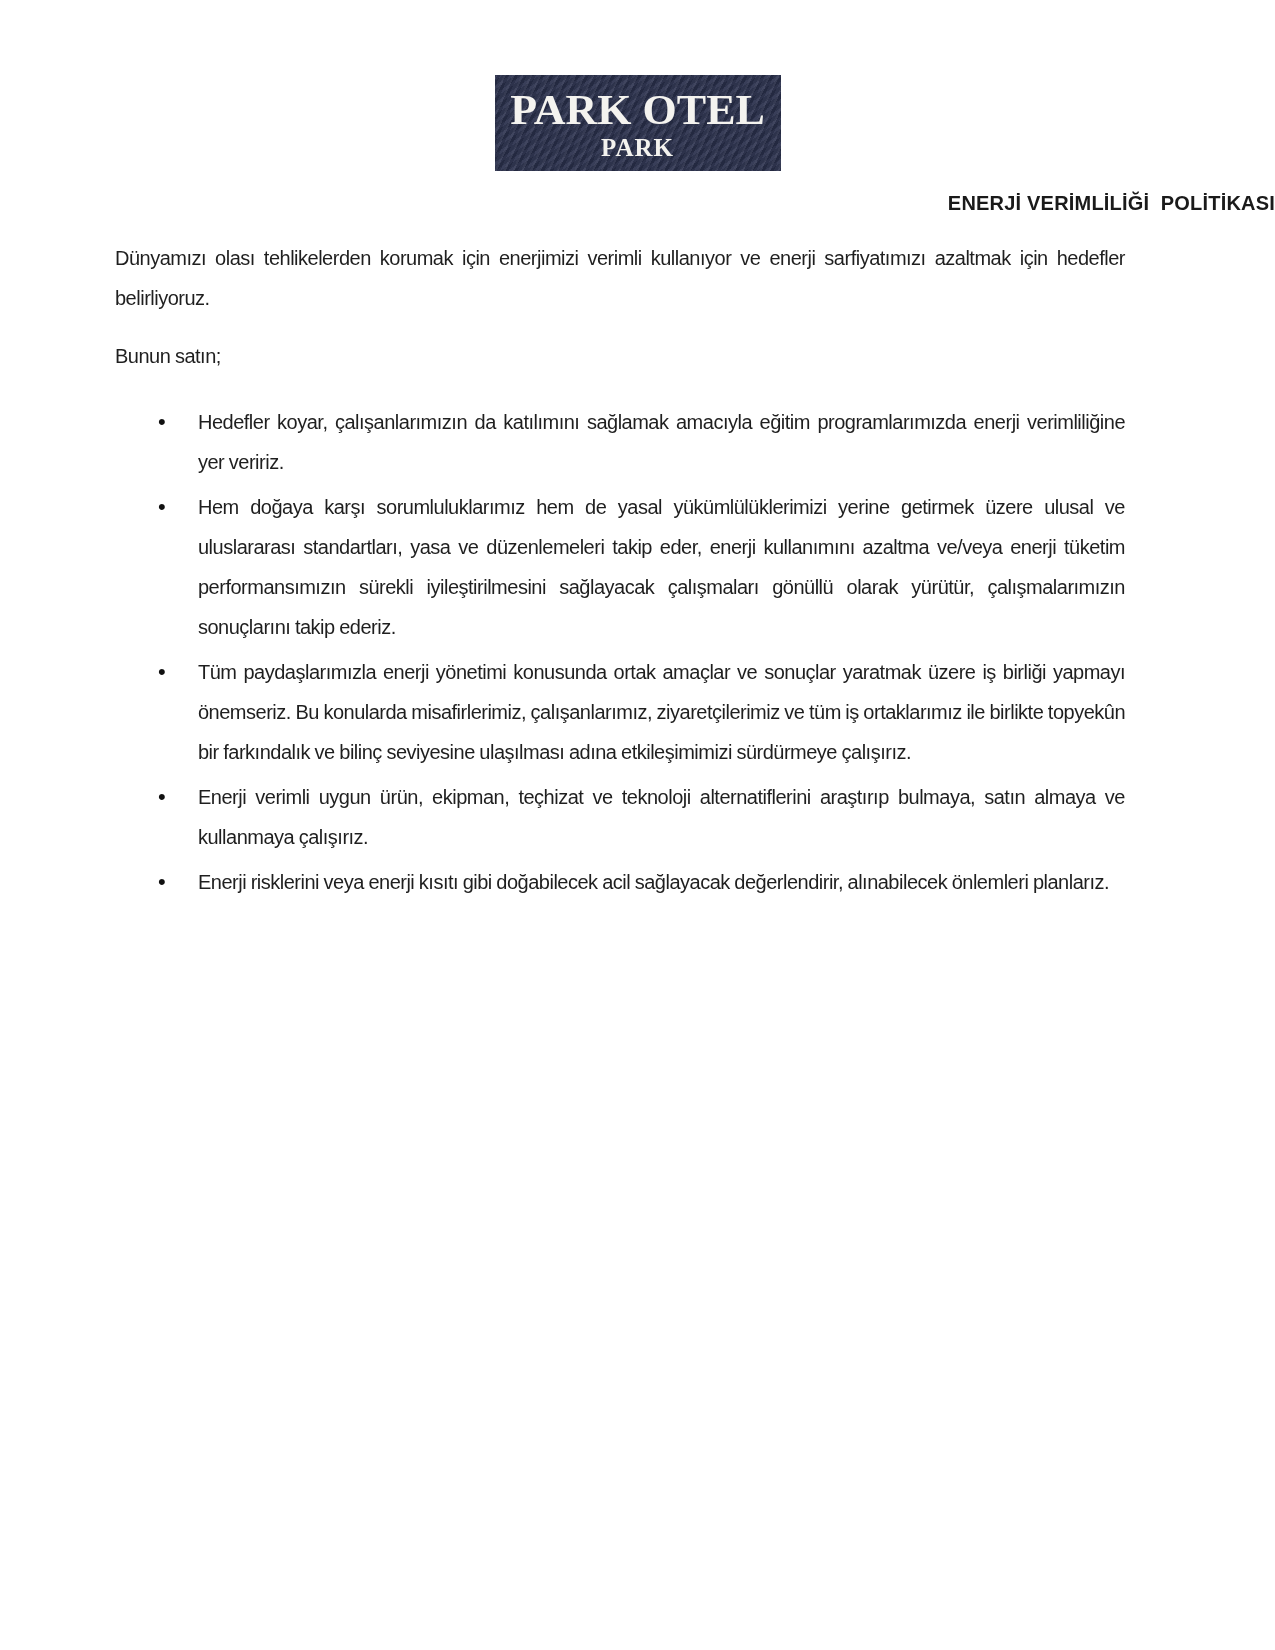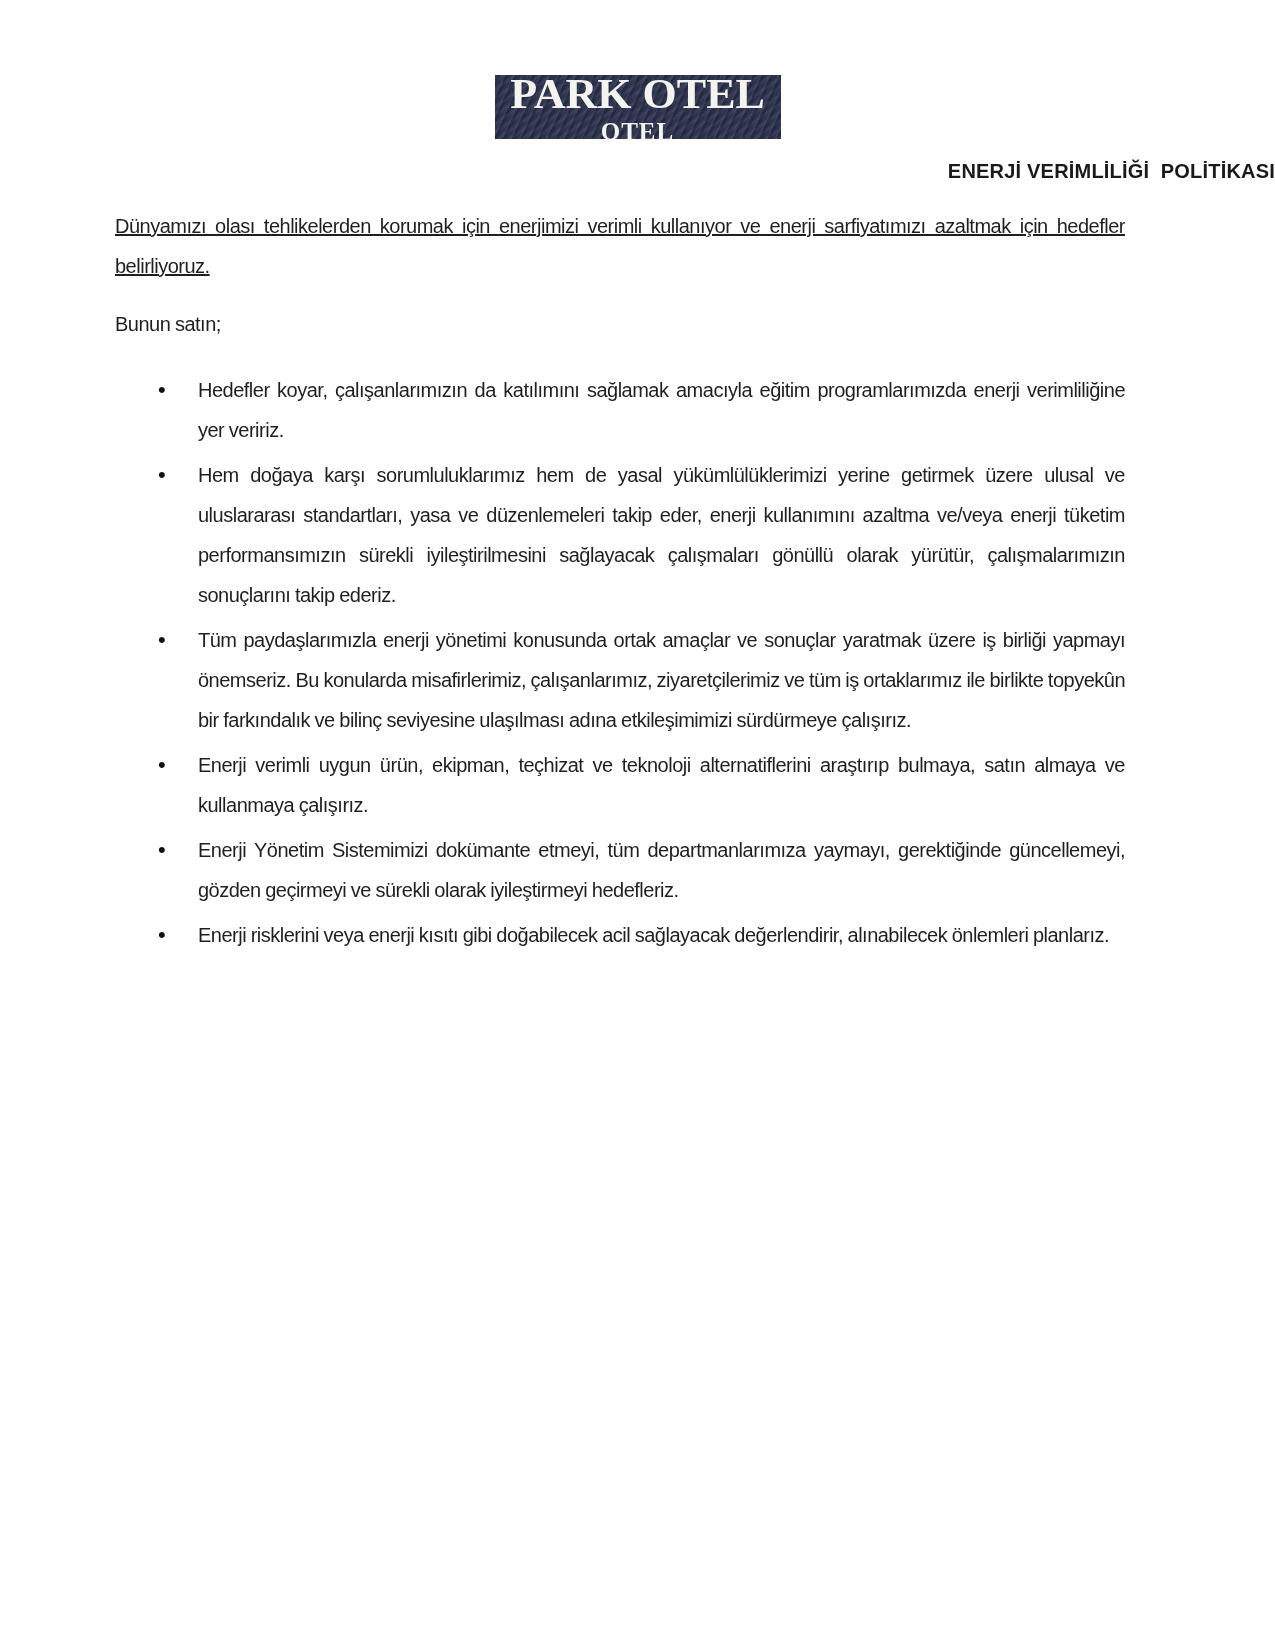--- a/index.html
+++ b/index.html
@@ -10,21 +10,21 @@
     color: #1f1f1f;
     overflow: hidden;
   }
   .page {
     width: 1275px; height: 1650px;
     background: #ffffff;
     position: relative;
   }
   
   .logo {
-    width: 286px; height: 64px;
+    width: 286px; height: 96px;
     margin: 75px auto 0 auto;
     background-color: #2e3450;
     background-image:
       repeating-linear-gradient(115deg,
         rgba(255,255,255,0.06) 0px, rgba(255,255,255,0.06) 2px,
         rgba(10,14,30,0.18) 2px, rgba(10,14,30,0.18) 5px,
         rgba(255,255,255,0.02) 5px, rgba(255,255,255,0.02) 8px),
       repeating-linear-gradient(-35deg,
         rgba(255,255,255,0.03) 0px, rgba(255,255,255,0.03) 3px,
         rgba(0,0,0,0.10) 3px, rgba(0,0,0,0.10) 7px);
@@ -67,21 +67,20 @@
     margin: 0 150px 0 115px; 
     font-size: 20px;
     line-height: 40px;
     letter-spacing: -0.5px;
     word-spacing: -0.5px;
     color: #1f1f1f;
   }
   .intro {
     margin-top: 23px;
     text-align: justify;
-    text-decoration: underline;
   }
   .leadin {
     margin-top: 18px;
   }
   ul.bullets {
     margin-top: 26px;
     list-style: none;
     padding-left: 83px; 
   }
   ul.bullets li {
@@ -98,34 +97,33 @@
     color: #111;
   }
 </style>
 </head>
 <body>
 
 <div class="page">
 
   <div class="logo">
     <div class="logo-main">PARK OTEL</div>
-    <div class="logo-sub">OTEL</div>
+    <div class="logo-sub">PARK</div>
   </div>
 
   <h1 class="title">ENERJİ VERİMLİLİĞİ  POLİTİKASI</h1>
 
   <main class="content">
 
     <p class="intro">Dünyamızı olası tehlikelerden korumak için enerjimizi verimli kullanıyor ve enerji sarfiyatımızı azaltmak için hedefler belirliyoruz.</p>
 
     <p class="leadin">Bunun satın;</p>
 
     <ul class="bullets">
       <li>Hedefler koyar, çalışanlarımızın da katılımını sağlamak amacıyla eğitim programlarımızda enerji verimliliğine yer veririz.</li>
       <li>Hem doğaya karşı sorumluluklarımız hem de yasal yükümlülüklerimizi yerine getirmek üzere ulusal ve uluslararası standartları, yasa ve düzenlemeleri takip eder, enerji kullanımını azaltma ve/veya enerji tüketim performansımızın sürekli iyileştirilmesini sağlayacak çalışmaları gönüllü olarak yürütür, çalışmalarımızın sonuçlarını takip ederiz.</li>
       <li>Tüm paydaşlarımızla enerji yönetimi konusunda ortak amaçlar ve sonuçlar yaratmak üzere iş birliği yapmayı önemseriz. Bu konularda misafirlerimiz, çalışanlarımız, ziyaretçilerimiz ve tüm iş ortaklarımız ile birlikte topyekûn bir farkındalık ve bilinç seviyesine ulaşılması adına etkileşimimizi sürdürmeye çalışırız.</li>
       <li>Enerji verimli uygun ürün, ekipman, teçhizat ve teknoloji alternatiflerini araştırıp bulmaya, satın almaya ve kullanmaya çalışırız.</li>
-      <li>Enerji Yönetim Sistemimizi dokümante etmeyi, tüm departmanlarımıza yaymayı, gerektiğinde güncellemeyi, gözden geçirmeyi ve sürekli olarak iyileştirmeyi hedefleriz.</li>
       <li>Enerji risklerini veya enerji kısıtı gibi doğabilecek acil sağlayacak değerlendirir, alınabilecek önlemleri planlarız.</li>
     </ul>
 
   </main>
 </div>
 
 </body></html>

